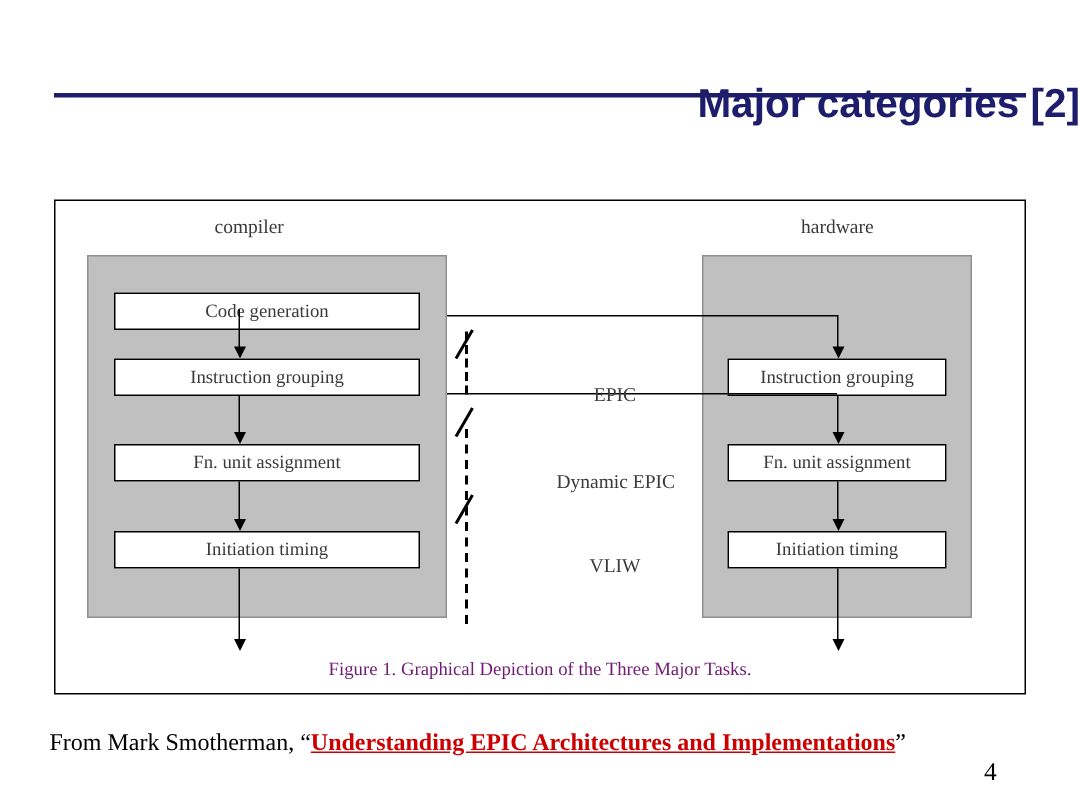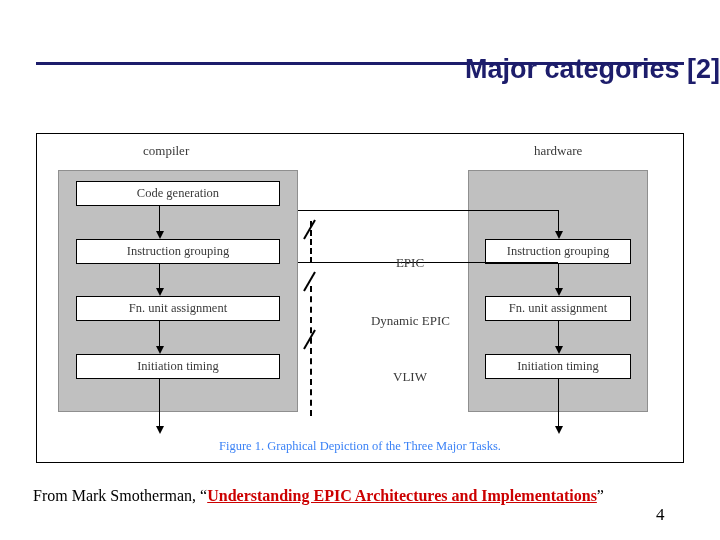--- a/index.html
+++ b/index.html
@@ -75,21 +75,21 @@
   .center-label.vliw        { left: 308px; top: 235px; width: 130px; text-align: center; }
 
   .caption {
     position: absolute;
     left: 0;
     top: 305px;
     width: 646px;
     text-align: center;
     font-family: "Liberation Serif", serif;
     font-size: 12.5px;
-    color: #3b82f6;
+    color: #701a75;
   }
 
   
   .gray-panel {
     position: absolute;
     background: #c0c0c0;
     border: 1px solid #8f8f8f;
     box-sizing: border-box;
   }
   .gray-panel.left  { left: 21px;  top: 36px; width: 240px; height: 242px; }
@@ -105,21 +105,21 @@
     font-size: 12.5px;
     color: #3a3a3a;
     display: flex;
     align-items: center;
     justify-content: center;
     height: 25px;
     white-space: nowrap;
   }
   .stage.l { left: 39px;  width: 204px; }
   .stage.r { left: 448px; width: 146px; }
-  .stage.row1 { top: 47px; text-align: right; }
+  .stage.row1 { top: 61px; text-align: right; }
   .stage.row2 { top: 105px; }
   .stage.row3 { top: 162px; }
   .stage.row4 { top: 220px; }
 
   
   .v-arrow {
     position: absolute;
     width: 1px;
     background: #000000;
   }

